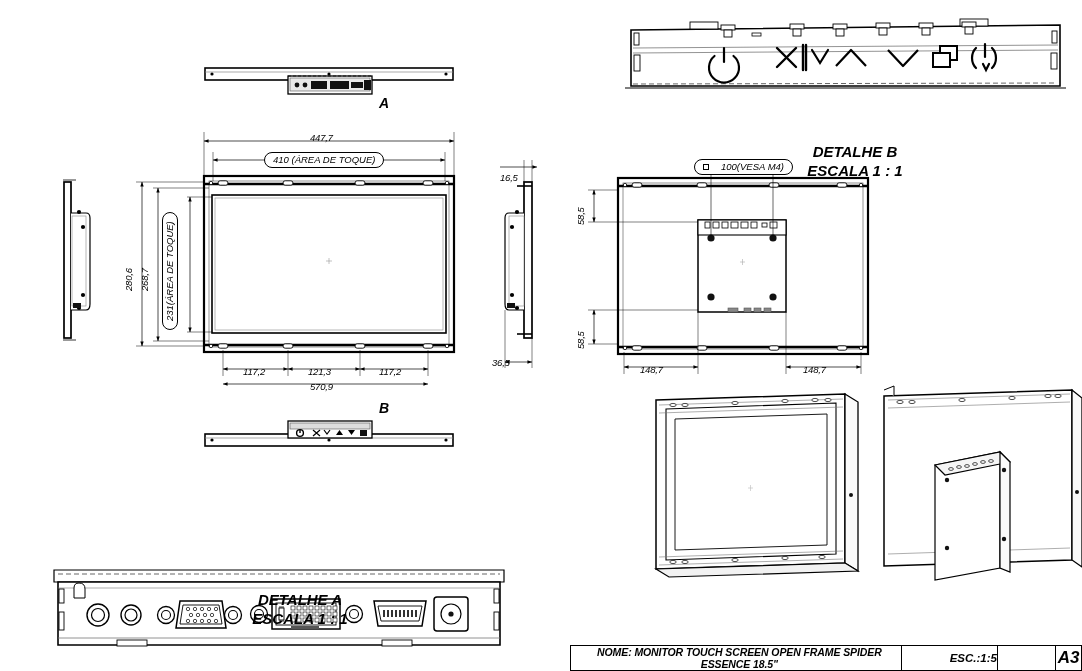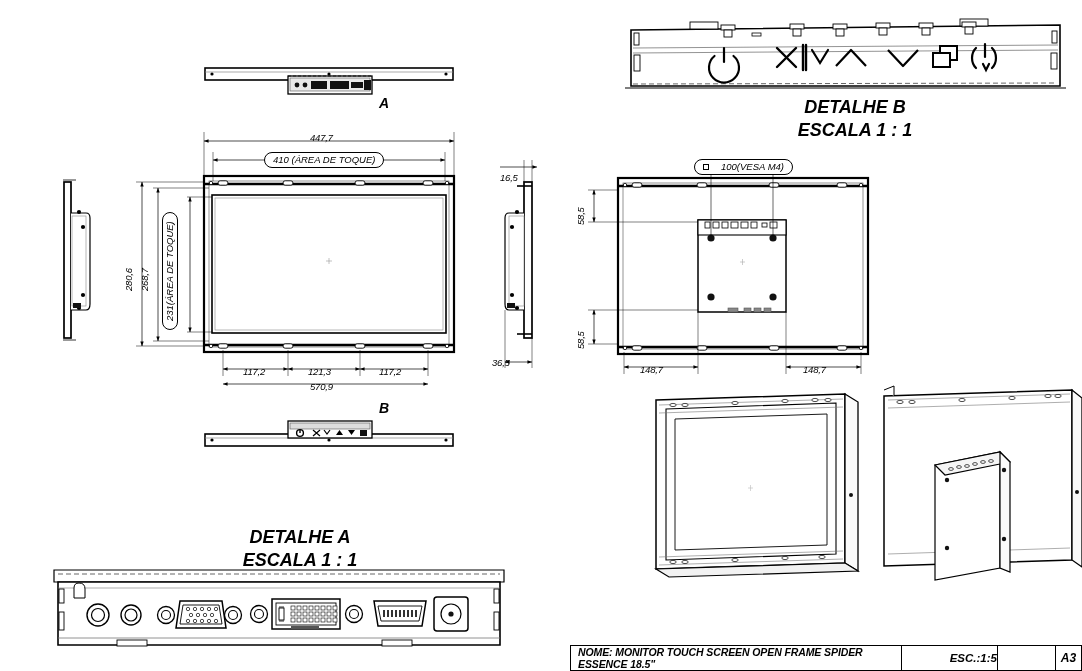--- a/index.html
+++ b/index.html
@@ -43,25 +43,26 @@
   .dim-v {
     transform-origin: left bottom;
     transform: rotate(-90deg);
   }
   .viewlabel {
     font-size: 14px;
     font-style: italic;
     font-weight: bold;
   }
   .detailtitle {
-    font-size: 18px;
+    font-size: 15px;
     font-style: italic;
     font-weight: bold;
     text-align: center;
     line-height: 1.25;
+    margin-top: 47px;
   }
   .balloon {
     position: absolute;
     border: 1px solid #000;
     border-radius: 10px;
     background: #fff;
     font-size: 9.5px;
     font-style: italic;
     padding: 1px 8px 2px 8px;
     white-space: nowrap;
@@ -86,40 +87,41 @@
     background: #fff;
   }
   #tb-name {
     flex: 1 1 auto;
     display: flex; align-items: center;
     padding-left: 7px;
     font-size: 10.5px;
     font-style: italic;
     font-weight: bold;
     letter-spacing: -0.1px;
+    text-align: center;
   }
   #tb-scale {
     flex: 0 0 78px;
     border-left: 1.6px solid #000;
     display: flex; align-items: center; justify-content: center;
     font-size: 11.5px;
     font-style: italic;
     font-weight: bold;
     padding-left: 48px;
   }
   #tb-proj {
     flex: 0 0 58px;
     border-left: 1.6px solid #000;
     display: flex; align-items: center; justify-content: center;
   }
   #tb-size {
     flex: 0 0 26px;
     border-left: 1.6px solid #000;
     display: flex; align-items: center; justify-content: center;
-    font-size: 12px;
+    font-size: 17px;
     font-style: italic;
     font-weight: bold;
   }
 </style>
 </head>
 <body>
 
 <div id="sheet">
 
   <svg class="layer" viewBox="0 0 1082 671">
@@ -634,21 +636,21 @@
   </div>
   <div class="dim dim-v" style="left:586px; top:214px;">58,5</div>
   <div class="dim dim-v" style="left:586px; top:338px;">58,5</div>
   <div class="dim" style="left:640px; top:364px;">148,7</div>
   <div class="dim" style="left:803px; top:364px;">148,7</div>
 
   <div class="detailtitle" style="position:absolute; left:755px; top:96px; width:200px;">
     <div>DETALHE B</div>
     <div>ESCALA 1 : 1</div>
   </div>
-  <div class="detailtitle" style="position:absolute; left:200px; top:526px; width:200px;">
+  <div class="detailtitle" style="position:absolute; left:200px; top:544px; width:200px;">
     <div>DETALHE A</div>
     <div>ESCALA 1 : 1</div>
   </div>
 
   <div id="titleblock">
     <div id="tb-name">NOME: MONITOR TOUCH SCREEN OPEN FRAME SPIDER ESSENCE 18.5"</div>
     <div id="tb-scale">ESC.:1:5</div>
     <div id="tb-proj"></div>
     <div id="tb-size">A3</div>
   </div>

